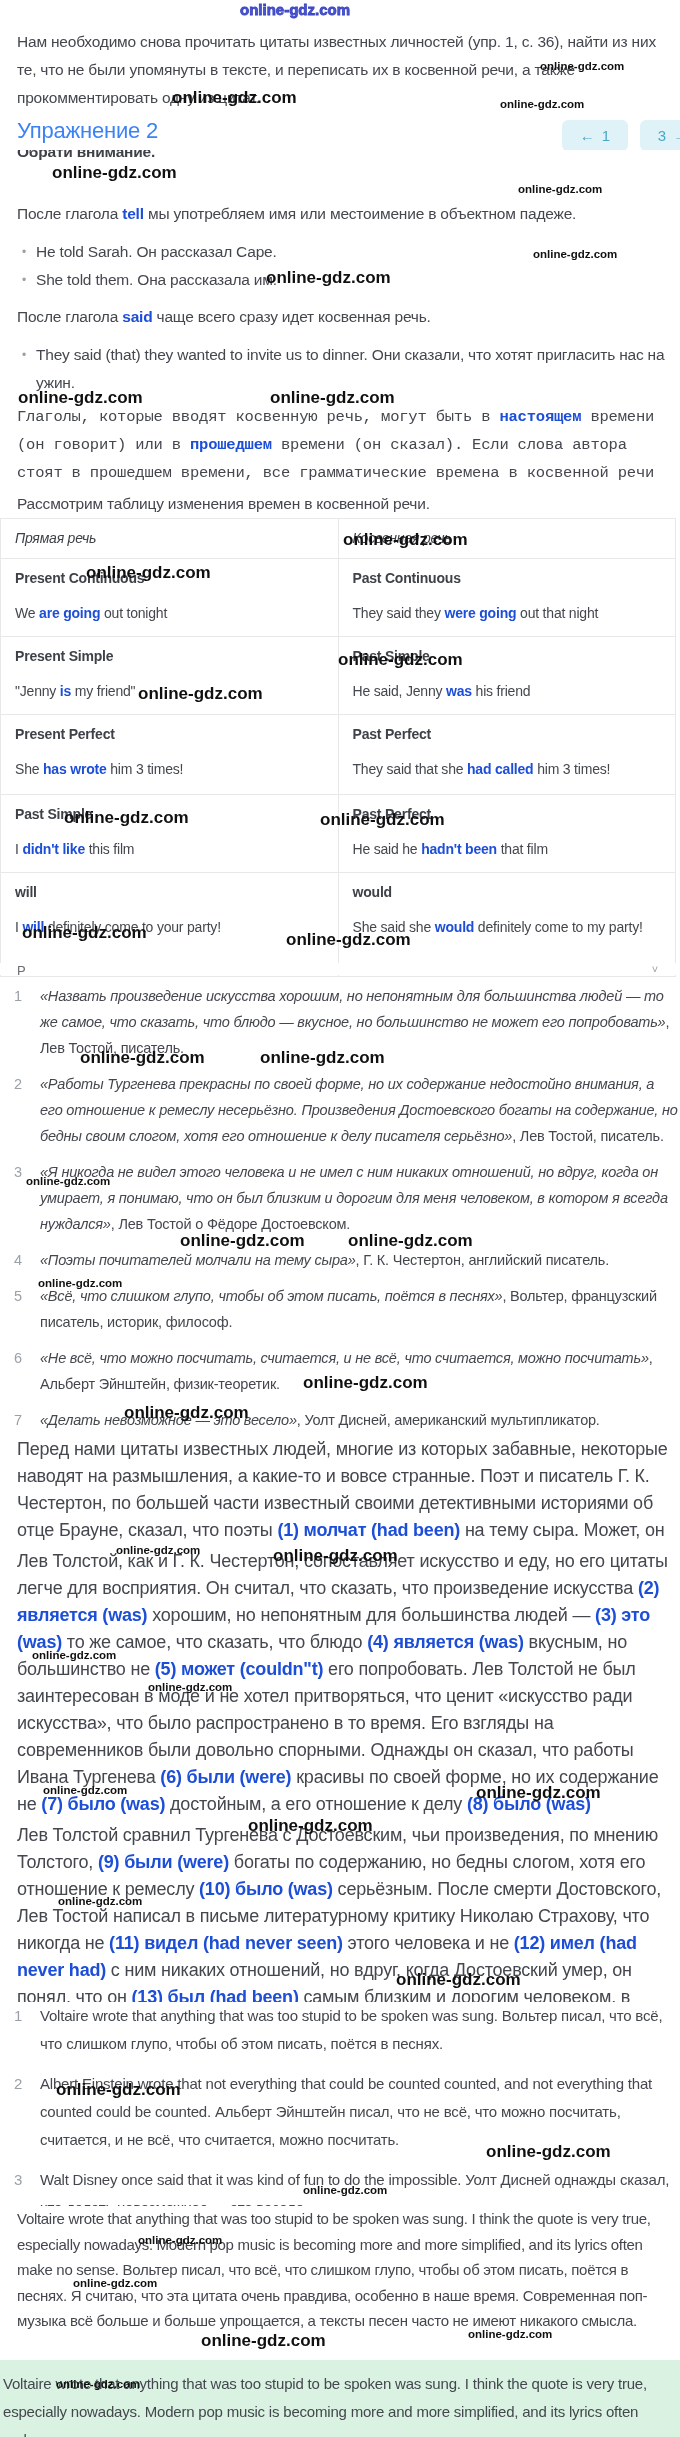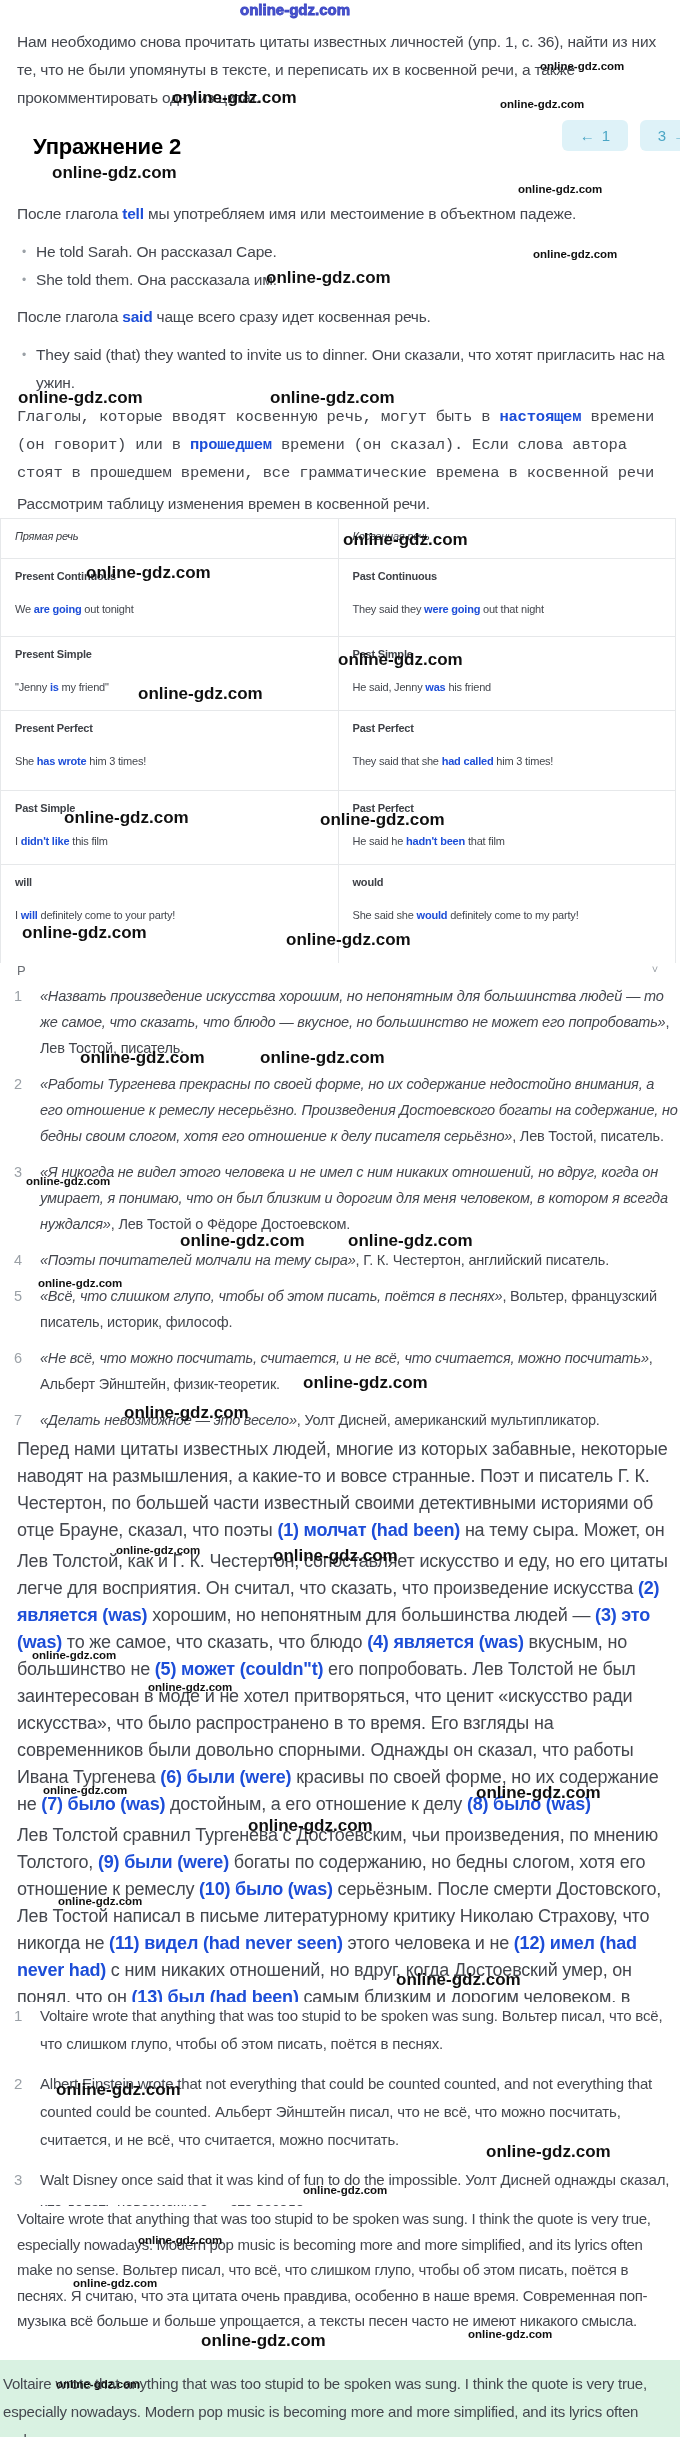--- a/index.html
+++ b/index.html
@@ -2,32 +2,32 @@
 <html><head>
 <meta charset="utf-8">
 <style>
   html,body{margin:0;padding:0;}
   .page{position:relative;width:680px;height:2437px;overflow:hidden;background:#ffffff;
         font-family:"Liberation Sans",sans-serif;color:#44474e;letter-spacing:-0.2px;}
   .blk{position:absolute;left:0;right:0;background:#fff;}
   .pad{padding:0 8px 0 17px;}
   p.t{margin:0;font-size:15.5px;line-height:28px;}
   
-  .h-title{font-size:22px;font-weight:700;color:#000000;margin:16px;}
+  .h-title{font-size:22px;font-weight:400;color:#3b82f6;margin:0;}
   .pager{position:absolute;top:2px;height:31px;border:none;border-radius:6px;background:#def2f8;
          color:#4ba6c5;font-family:inherit;font-size:15px;display:flex;align-items:center;
          justify-content:center;gap:7px;width:66px;cursor:pointer;}
   
   .clip{height:14px;overflow:hidden;}
   .clip b{display:block;margin-top:-7px;font-size:15.5px;color:#3e4147;}
   
   .bl{display:flex;gap:10px;font-size:15.5px;line-height:28px;padding-left:22px;}
   .bl .dot{color:#9aa0a6;font-size:12px;line-height:28px;}
   
-  table.tt{border-collapse:collapse;width:676px;table-layout:fixed;font-size:11px;}
+  table.tt{border-collapse:collapse;width:676px;table-layout:fixed;font-size:14px;}
   table.tt td{border:1px solid #e6e8ea;vertical-align:top;padding:11px 14px;}
   .cell-title{font-weight:700;color:#3e4147;}
   .cell-title.it{font-weight:400;font-style:italic;}
   .cell-ex{margin-top:15px;line-height:24px;}
   
   .frag{height:12px;overflow:hidden;font-size:13px;color:#6a6e74;position:relative;}
   .frag .rgl{position:absolute;right:22px;top:0;font-size:11px;color:#9aa0a6;}
   
   .qlist{font-size:14.5px;line-height:26px;}
   .qitem{display:flex;gap:14px;margin-bottom:10px;padding-left:14px;}
@@ -63,20 +63,23 @@
     <button class="pager" style="right:52px;">
       <span>←</span>
         <span>1</span>
     </button>
     <button class="pager" style="right:-26px;">
       <span>3</span>
         <span>→</span>
     </button>
   </div>
 
+  <div class="blk pad clip" style="top:150px;">
+    <b>Обрати внимание.</b>
+  </div>
 
   <div class="blk pad" style="top:200px;">
     <p class="t">После глагола <b>tell</b> мы употребляем имя или местоимение в объектном падеже.</p>
   </div>
   <div class="blk" style="top:238px;">
     <div class="bl">
       <span class="dot">•</span>
       <span>He told Sarah. Он рассказал Саре.</span>
     </div>
     <div class="bl">

